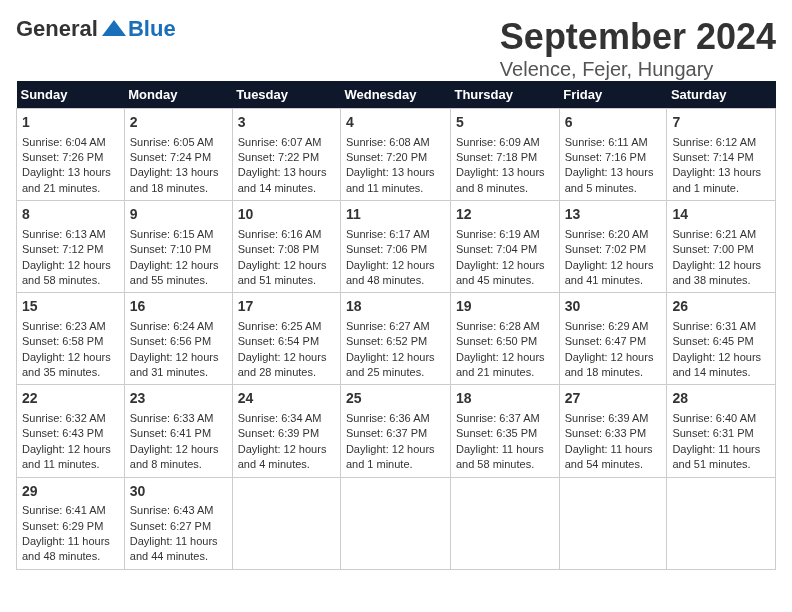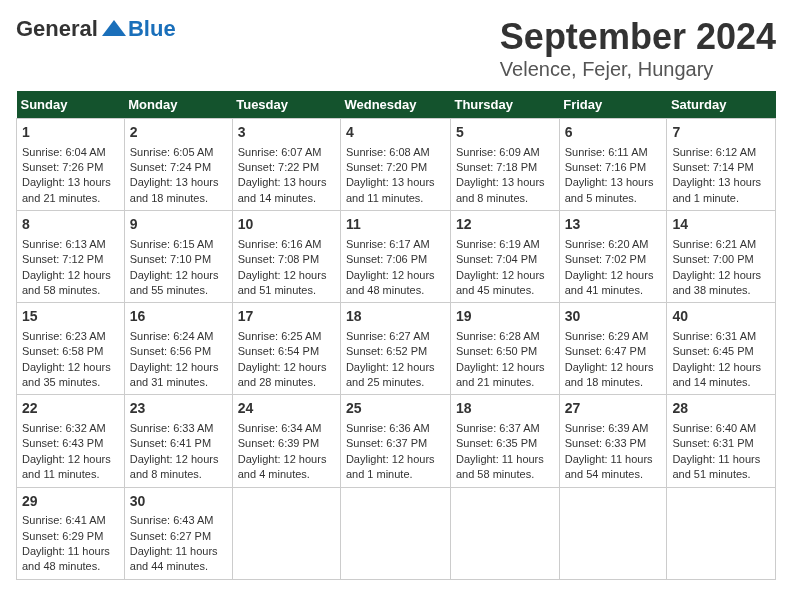--- a/index.html
+++ b/index.html
@@ -7,21 +7,20 @@
       font-family: Arial, sans-serif;
       background: #fff;
       width: 792px;
       min-height: 612px;
       padding: 16px;
     }
     .header {
       display: flex;
       justify-content: space-between;
       align-items: flex-start;
-      margin-bottom: 10px;
     }
     .logo {
       display: flex;
       flex-direction: column;
       align-items: flex-start;
     }
     .logo-text {
       display: flex;
       align-items: center;
       font-size: 22px;
@@ -46,21 +45,21 @@
     .subtitle {
       font-size: 20px;
       color: #555;
     }
     table {
       width: 100%;
       border-collapse: collapse;
       font-size: 11px;
     }
     th {
-      background-color: #14532d;
+      background-color: #0f172a;
       color: #fff;
       padding: 6px 4px;
       text-align: left;
       font-size: 13px;
       font-weight: bold;
     }
     td {
       border: 1px solid #ccc;
       vertical-align: top;
       padding: 4px 5px;
@@ -136,21 +135,21 @@
         <td><span class="day-num">13</span>Sunrise: 6:20 AM<br>Sunset: 7:02 PM<br>Daylight: 12 hours and 41 minutes.</td>
         <td><span class="day-num">14</span>Sunrise: 6:21 AM<br>Sunset: 7:00 PM<br>Daylight: 12 hours and 38 minutes.</td>
       </tr>
       <tr class="week-row">
         <td><span class="day-num">15</span>Sunrise: 6:23 AM<br>Sunset: 6:58 PM<br>Daylight: 12 hours and 35 minutes.</td>
         <td><span class="day-num">16</span>Sunrise: 6:24 AM<br>Sunset: 6:56 PM<br>Daylight: 12 hours and 31 minutes.</td>
         <td><span class="day-num">17</span>Sunrise: 6:25 AM<br>Sunset: 6:54 PM<br>Daylight: 12 hours and 28 minutes.</td>
         <td><span class="day-num">18</span>Sunrise: 6:27 AM<br>Sunset: 6:52 PM<br>Daylight: 12 hours and 25 minutes.</td>
         <td><span class="day-num">19</span>Sunrise: 6:28 AM<br>Sunset: 6:50 PM<br>Daylight: 12 hours and 21 minutes.</td>
         <td><span class="day-num">30</span>Sunrise: 6:29 AM<br>Sunset: 6:47 PM<br>Daylight: 12 hours and 18 minutes.</td>
-        <td><span class="day-num">40</span>Sunrise: 6:31 AM<br>Sunset: 6:45 PM<br>Daylight: 12 hours and 14 minutes.</td>
+        <td><span class="day-num">26</span>Sunrise: 6:31 AM<br>Sunset: 6:45 PM<br>Daylight: 12 hours and 14 minutes.</td>
       </tr>
       <tr class="week-row">
         <td><span class="day-num">22</span>Sunrise: 6:32 AM<br>Sunset: 6:43 PM<br>Daylight: 12 hours and 11 minutes.</td>
         <td><span class="day-num">23</span>Sunrise: 6:33 AM<br>Sunset: 6:41 PM<br>Daylight: 12 hours and 8 minutes.</td>
         <td><span class="day-num">24</span>Sunrise: 6:34 AM<br>Sunset: 6:39 PM<br>Daylight: 12 hours and 4 minutes.</td>
         <td><span class="day-num">25</span>Sunrise: 6:36 AM<br>Sunset: 6:37 PM<br>Daylight: 12 hours and 1 minute.</td>
         <td><span class="day-num">18</span>Sunrise: 6:37 AM<br>Sunset: 6:35 PM<br>Daylight: 11 hours and 58 minutes.</td>
         <td><span class="day-num">27</span>Sunrise: 6:39 AM<br>Sunset: 6:33 PM<br>Daylight: 11 hours and 54 minutes.</td>
         <td><span class="day-num">28</span>Sunrise: 6:40 AM<br>Sunset: 6:31 PM<br>Daylight: 11 hours and 51 minutes.</td>
       </tr>

